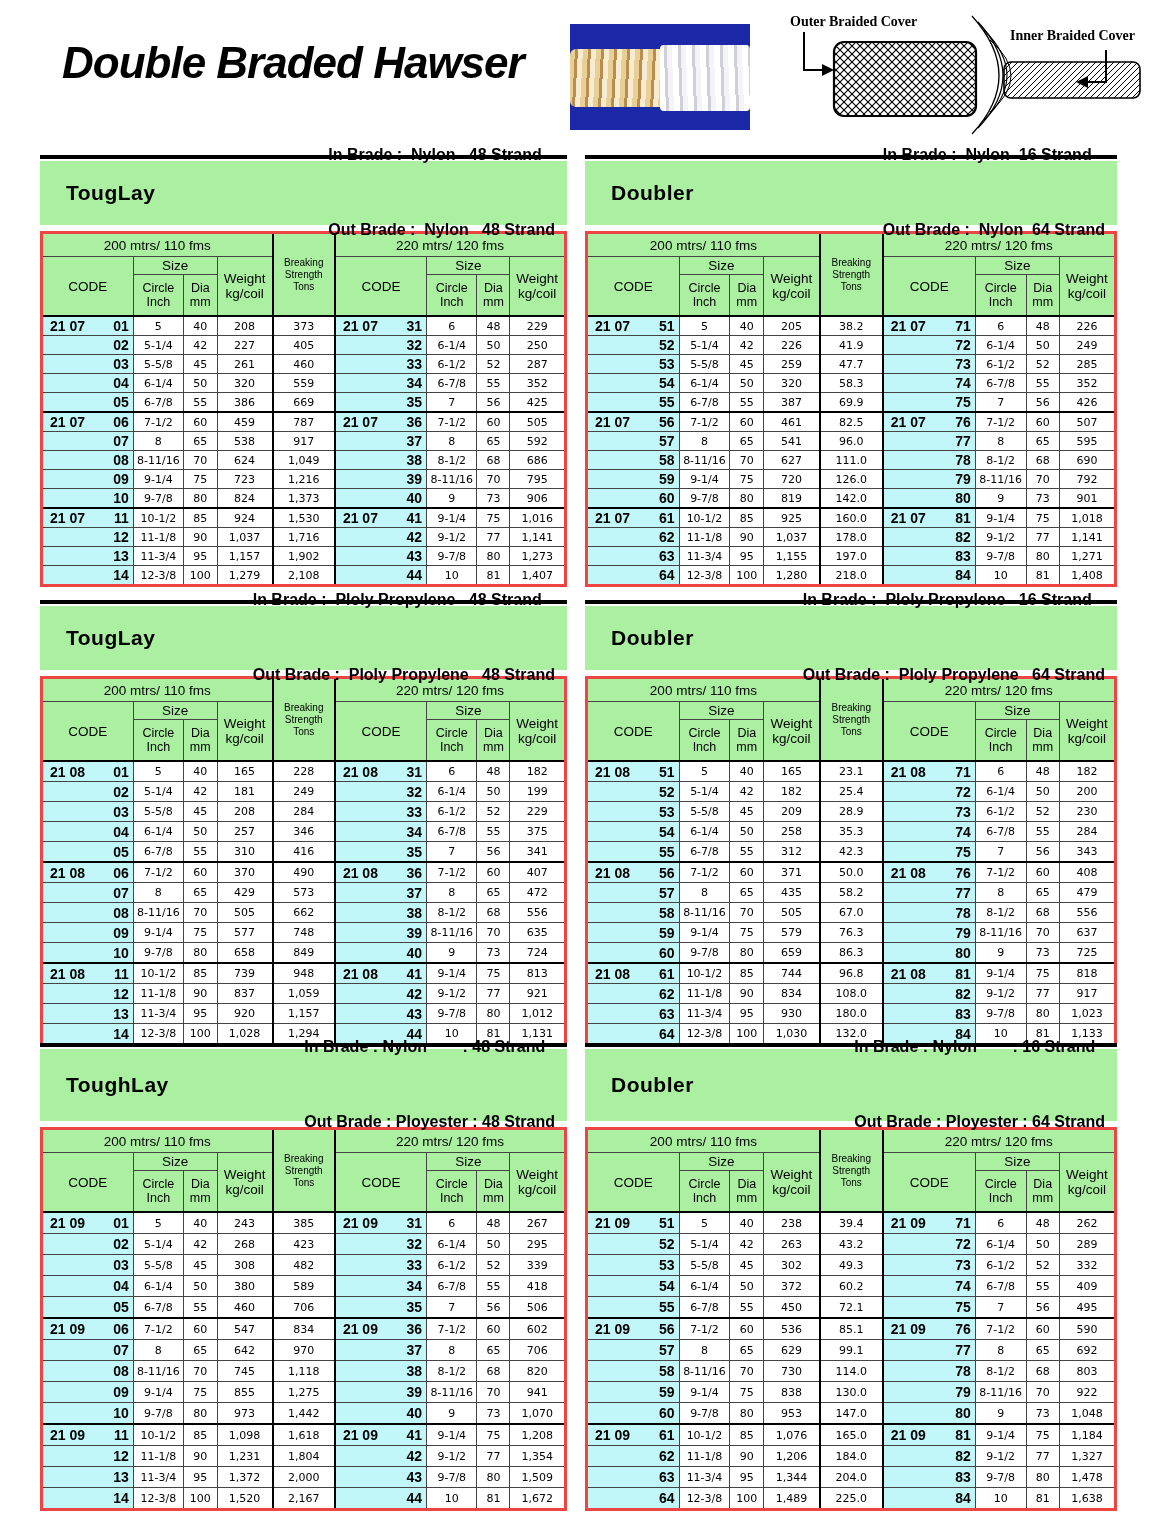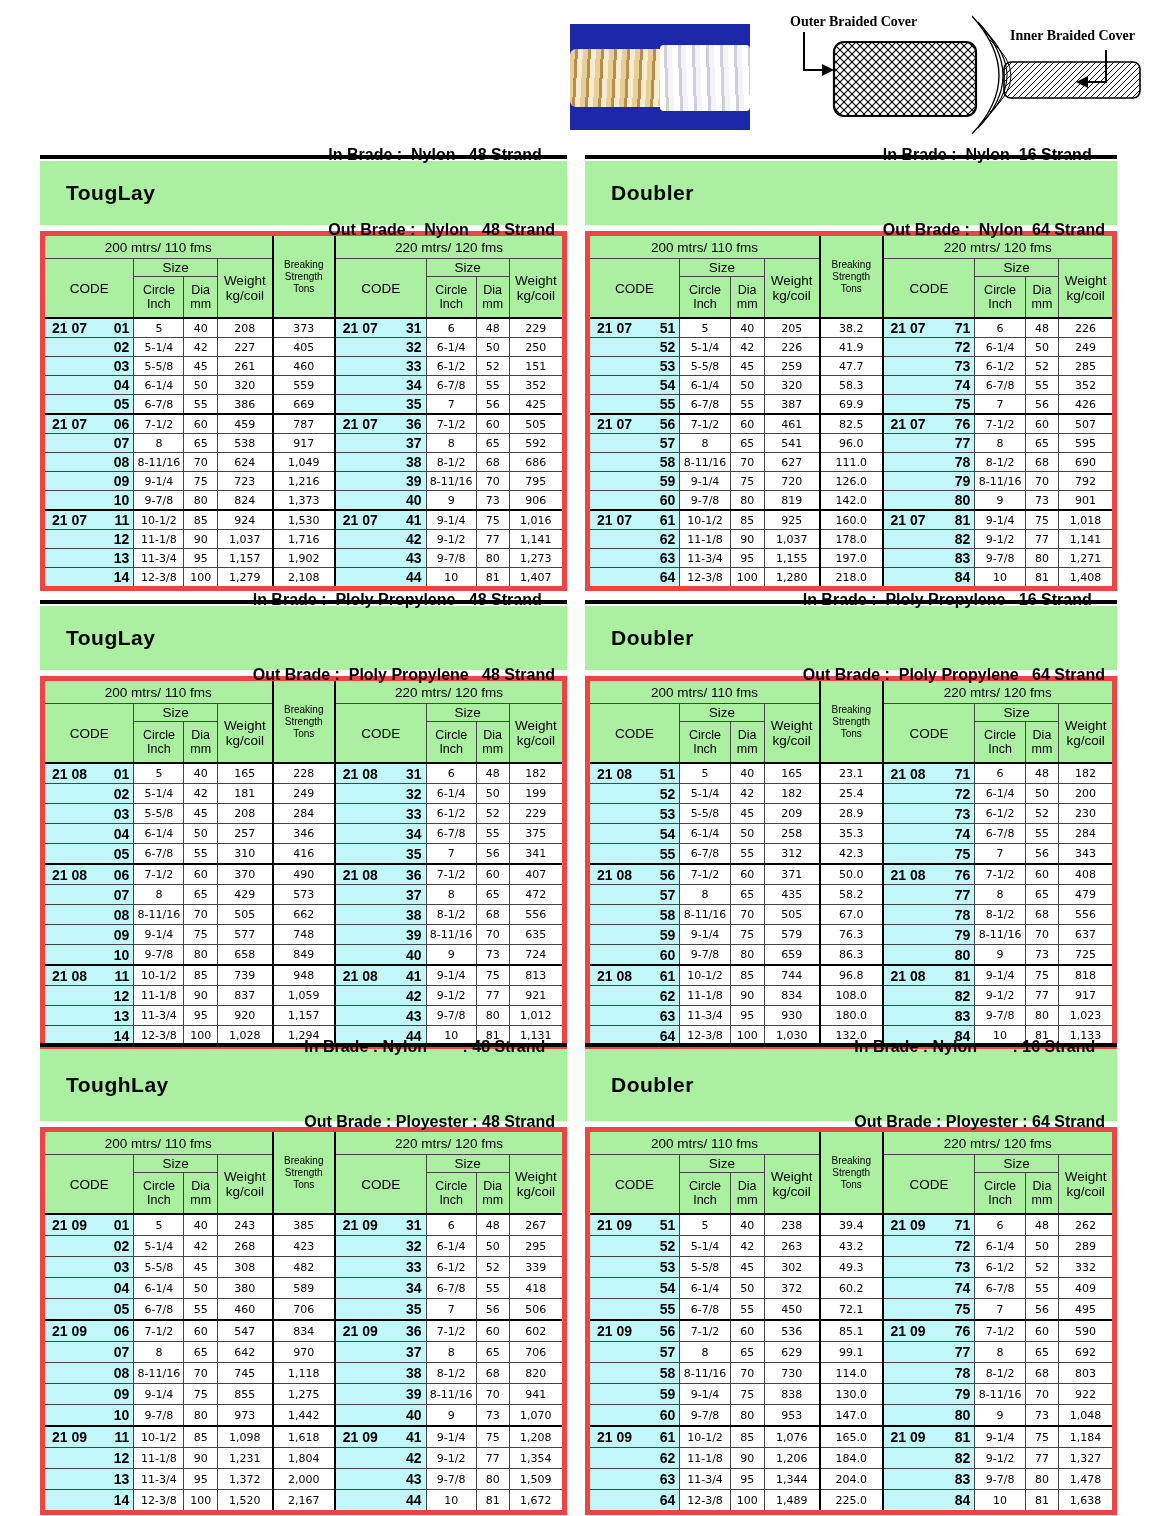--- a/index.html
+++ b/index.html
@@ -38,21 +38,21 @@
   .table-block:nth-of-type(6){left:585px;top:1043px;width:532px;}
 
   .topbar{height:4px;background:#000;margin-bottom:2px;}
   .title-panel{height:64px;background:var(--green);display:flex;align-items:center;
                justify-content:space-between;padding:0 12px 0 26px;margin-bottom:6px;}
   .s3 .title-panel{height:72px;}
   .t-name{font-size:21px;font-weight:bold;letter-spacing:0.5px;}
   .t-specs{font-size:16px;font-weight:bold;line-height:1.55;white-space:pre;text-align:left;}
 
   table.spec{border-collapse:collapse;table-layout:fixed;width:100%;
-             border:5px solid #ef4444;background:#fff;}
+             border:3px solid #ef4444;background:#fff;}
   table.spec th,table.spec td{border:1px solid #444;text-align:center;overflow:hidden;}
   table.spec thead th{background:var(--green);font-weight:normal;white-space:pre-line;}
   .span-h{height:20px;font-size:13.5px;}
   .mid-h{font-size:13.5px;}
   .sub-h{height:38px;font-size:12.5px;line-height:1.15;}
   .bk-h{font-size:10px;line-height:1.2;}
   
   table.spec th.thick-l,table.spec td.thick-l{border-left:2.5px solid #000;}
   table.spec th.thick-r,table.spec td.thick-r{border-right:2.5px solid #000;}
   tbody tr:first-child td{border-top:2.5px solid #000;}
@@ -64,20 +64,21 @@
   td.code{background:var(--cyan);padding:0;}
   .code-wrap{display:flex;justify-content:space-between;align-items:center;
              padding:0 4px 0 7px;font-family:"Liberation Sans",sans-serif;
              font-weight:bold;font-size:14px;}
 </style>
 </head>
 <body>
 
 <div class="page">
 
+  <div class="page-title">Double Braded Hawser</div>
 
   <div class="rope-photo">
     <div class="rope-l"></div>
     <div class="rope-r"></div>
   </div>
 
   <div class="diagram">
     <div class="diag-label outer-label">Outer Braided Cover</div>
     <div class="diag-label inner-label">Inner Braided Cover</div>
     <svg width="378" height="128" viewBox="0 0 378 128">
@@ -214,21 +215,21 @@
               <td>261</td>
               <td class="thick-l thick-r">460</td>
               <td class="code">
                 <div class="code-wrap">
                   <span></span>
                   <span>33</span>
                 </div>
               </td>
               <td>6-1/2</td>
               <td>52</td>
-              <td>151</td>
+              <td>287</td>
             </tr>
             <tr>
               <td class="code">
                 <div class="code-wrap">
                   <span></span>
                   <span>04</span>
                 </div>
               </td>
               <td>6-1/4</td>
               <td>50</td>

